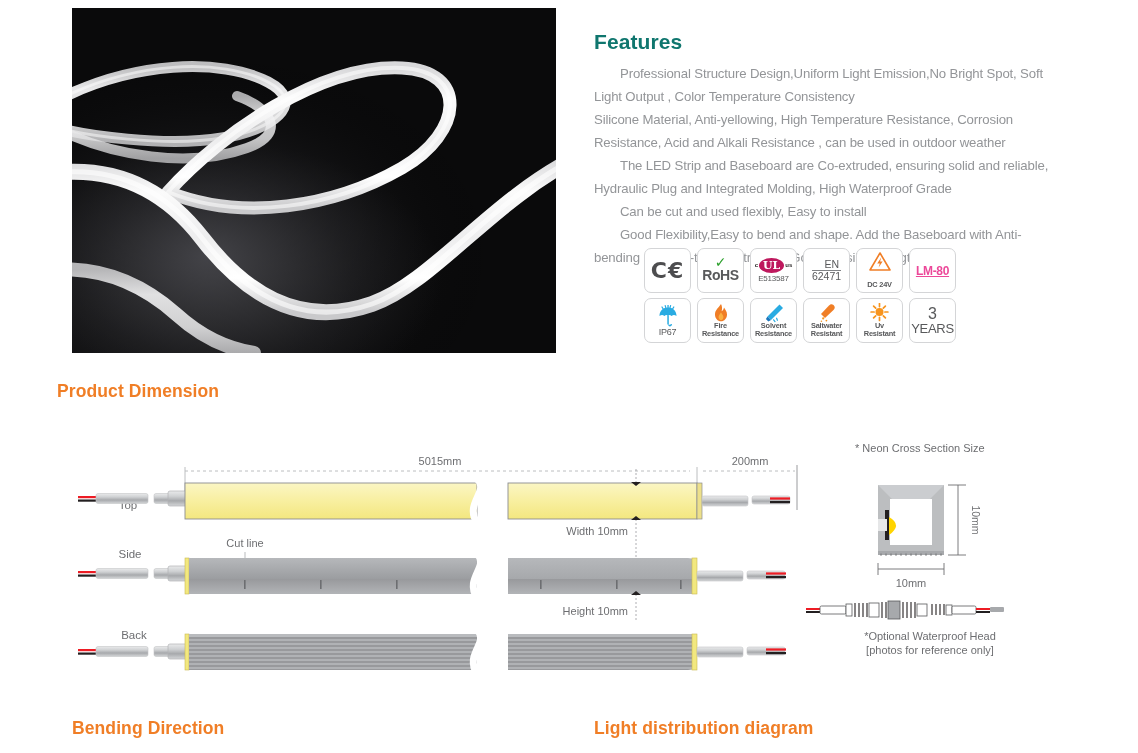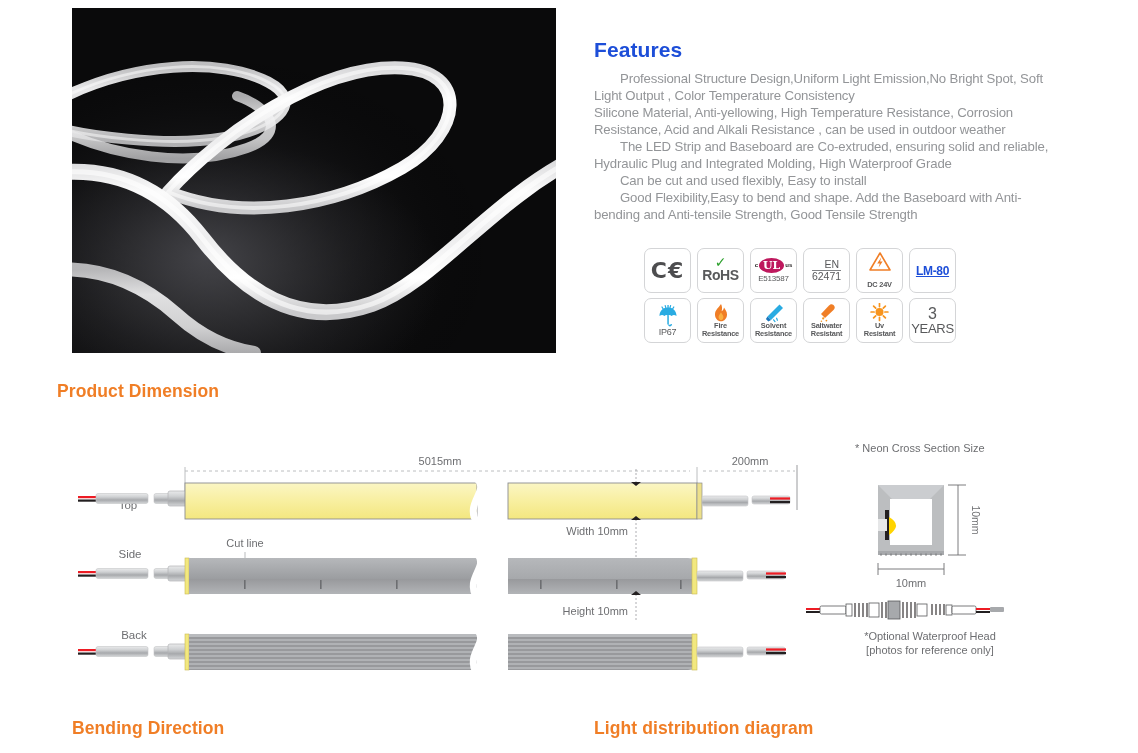--- a/index.html
+++ b/index.html
@@ -32,30 +32,30 @@
   }
   .photo svg { position: absolute; inset: 0; }
 
   
   .features {
     position: absolute;
     left: 594px; top: 30px;
     width: 455px;
   }
   .features h2 {
-    margin: 8px 0 8px 0;
+    margin: 0 0 8px 0;
     font-size: 21px;
     font-weight: bold;
-    color: #1d4ed8;
+    color: #0f766e;
     letter-spacing: 0.1px;
   }
   .features p {
     margin: 0;
     font-size: 13.2px;
-    line-height: 17px;
+    line-height: 23px;
     color: #939598;
     letter-spacing: -0.15px;
   }
   .features p.ind { text-indent: 26px; }
 
   
   .badges {
     position: absolute;
     left: 644px; top: 248px;
     width: 330px;
@@ -92,21 +92,21 @@
   }
   .ul-glyph {
     background: #be185d; color: #fff; border-radius: 50%;
     padding: 1px 4px; font-size: 11px; font-weight: bold;
     font-family: "DejaVu Serif", serif;
   }
   .en-num {
     font-size: 10.5px; color: #58595b; text-align: center; line-height: 11px;
   }
   .en-num .top { border-bottom: 1px solid #808285; padding: 0 2px; display:block;text-align:right; }
-  .lm80 { font-size: 12px; font-weight: bold; color: #1d4ed8; letter-spacing: -0.3px; text-decoration: underline; }
+  .lm80 { font-size: 12px; font-weight: bold; color: #ec4899; letter-spacing: -0.3px; text-decoration: underline; }
   .years-num { font-size: 16px; color: #58595b; line-height: 15px; }
   .years-lbl { font-size: 13px; color: #58595b; letter-spacing: -0.3px; }
 
   
   .sec-head {
     position: absolute;
     font-size: 17.5px;
     font-weight: bold;
     color: #F07E26;
     letter-spacing: 0.1px;

